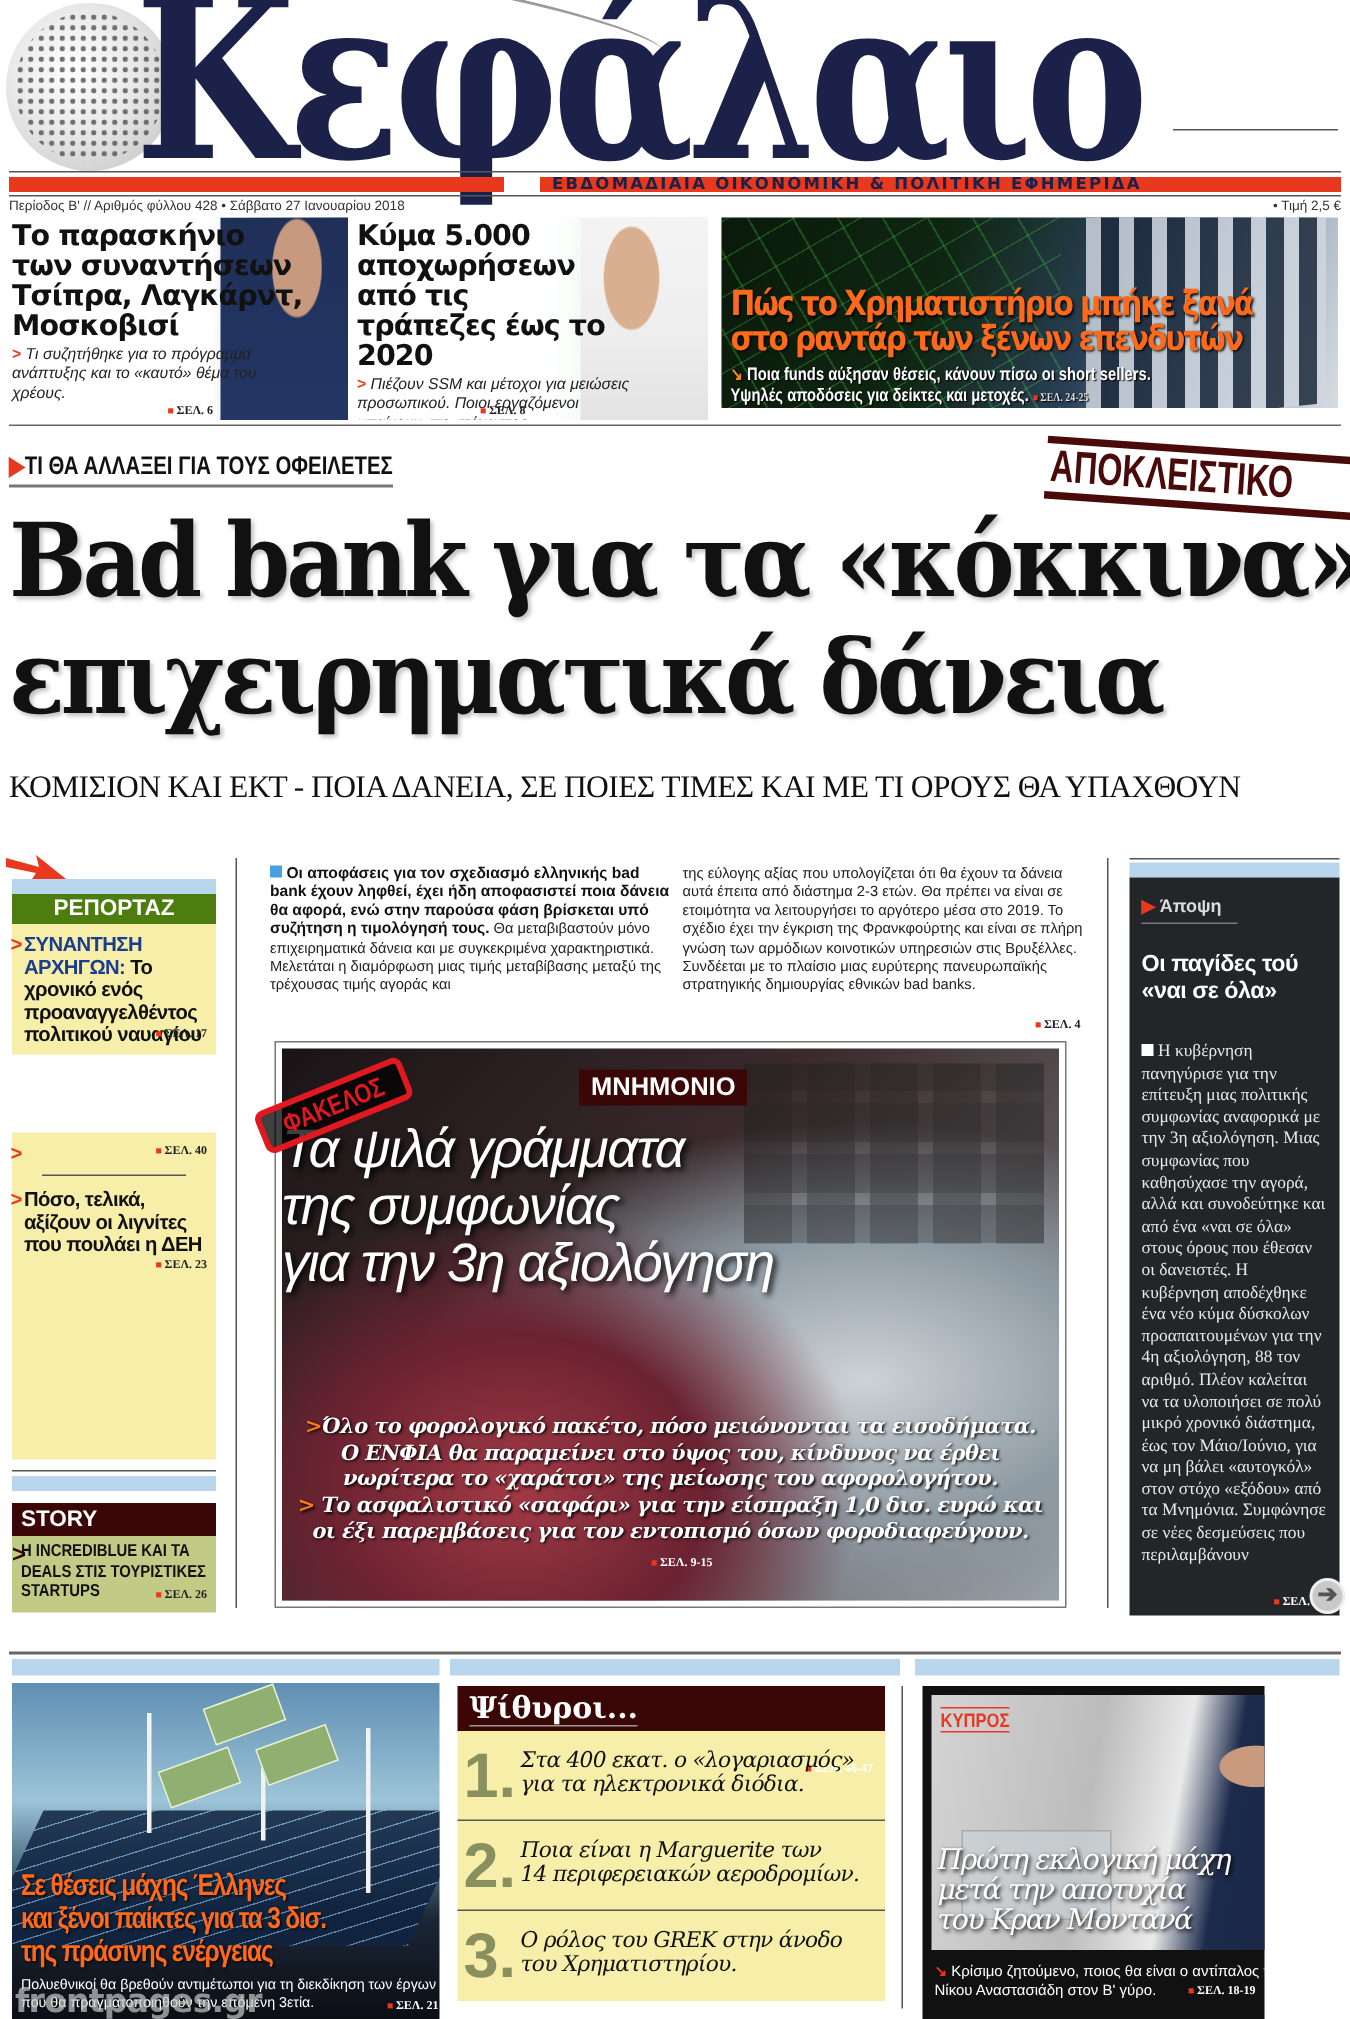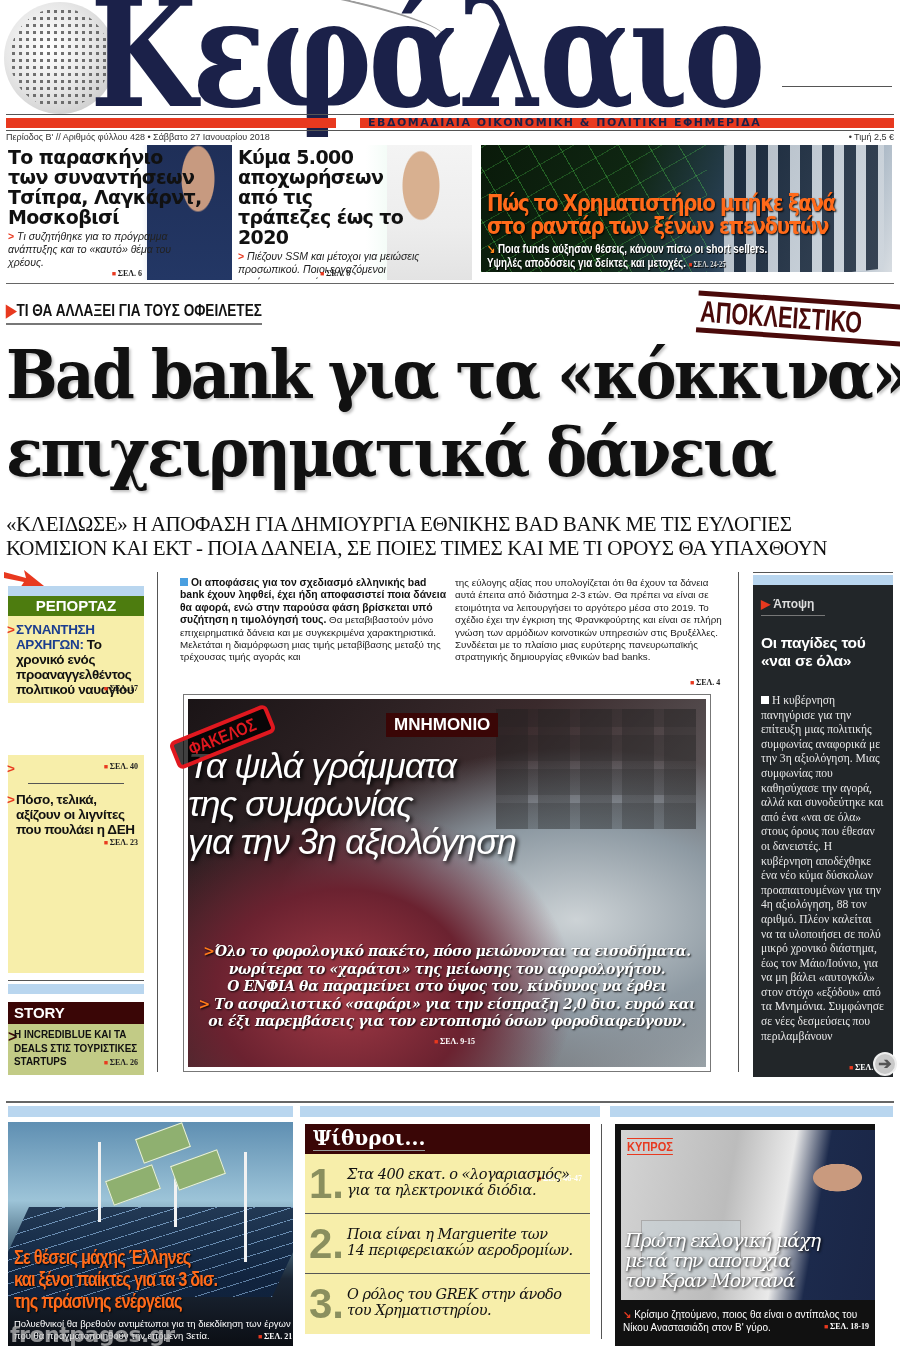--- a/index.html
+++ b/index.html
@@ -180,21 +180,21 @@
   .whispers-ref { position: absolute; right: 8px; top: 10px; color: #fff; margin-top: 40px; }
   .whispers-list { background: #f7eeaa; }
   .whisper { position: relative; height: 60px; border-bottom: 1px solid #555; }
   .whisper:last-child { border-bottom: none; }
   .whisper-num { position: absolute; left: 4px; top: 8px; font-weight: bold; font-size: 42px; line-height: 44px;
     color: #8a8f5e; }
   .whisper-text { position: absolute; left: 42px; top: 12px; font-family: "DejaVu Serif", "Liberation Serif", serif;
     font-style: italic; font-size: 14.5px; line-height: 16px; color: #111; letter-spacing: -0.5px; }
   .vline-bottom { left: 601px; top: 1124px; width: 1px; height: 215px; background: #555; }
 
-  .cyprus { left: 615px; top: 1124px; width: 260px; height: 222px; background: #111; overflow: hidden; }
+  .cyprus { left: 615px; top: 1124px; width: 228px; height: 222px; background: #111; overflow: hidden; }
   .cyprus-photo { position: absolute; left: 6px; top: 6px; width: 264px; height: 170px;
     background: radial-gradient(ellipse at 82% 28%, #c99a7e 0 24px, transparent 25px),
       linear-gradient(100deg, #d4d4d4 0%, #bcbcbc 40%, #eaeaea 60%, #1c2a4c 72%, #1a2545 100%); }
   .cyprus-box { position: absolute; left: 20px; top: 90px; width: 100px; height: 60px;
     background: rgba(200,210,215,.6); border: 1px solid #aaa; }
   .cyprus-tag { position: absolute; left: 12px; top: 14px; font-weight: bold; font-size: 13px; color: #e8391f;
     border-top: 1px solid #e8391f; border-bottom: 1px solid #e8391f; line-height: 15px; transform: scaleX(.85);
     transform-origin: left top; }
   .cyprus-head { position: absolute; left: 10px; top: 106px; font-family: "DejaVu Serif", "Liberation Serif", serif;
     font-style: italic; font-size: 19px; line-height: 20px; color: #fff; letter-spacing: -1px;
@@ -248,21 +248,20 @@
 
 <div class="abs kicker"><span class="kicker-arrow">▶</span><span>ΤΙ ΘΑ ΑΛΛΑΞΕΙ ΓΙΑ ΤΟΥΣ ΟΦΕΙΛΕΤΕΣ</span></div>
 <div class="abs exclusive-stamp">
     <span>ΑΠΟΚΛΕΙΣΤΙΚΟ</span>
   </div>
 <div class="abs main-head">
   <div>Bad bank για τα «κόκκινα»</div>
   <div>επιχειρηματικά δάνεια</div>
 </div>
 <div class="abs main-sub">
-  <div>«ΚΛΕΙΔΩΣΕ» Η ΑΠΟΦΑΣΗ ΓΙΑ ΔΗΜΙΟΥΡΓΙΑ ΕΘΝΙΚΗΣ BAD BANK ΜΕ ΤΙΣ ΕΥΛΟΓΙΕΣ</div>
   <div>ΚΟΜΙΣΙΟΝ ΚΑΙ ΕΚΤ - ΠΟΙΑ ΔΑΝΕΙΑ, ΣΕ ΠΟΙΕΣ ΤΙΜΕΣ ΚΑΙ ΜΕ ΤΙ ΟΡΟΥΣ ΘΑ ΥΠΑΧΘΟΥΝ</div>
 </div>
 
 <svg class="abs orange-arrow" viewBox="0 0 40 22">
   <polygon points="0,4 22,10 20,2 40,18 16,20 20,14 0,10" fill="#e8391f"></polygon>
 </svg>
 <div class="abs side-col" style="top:586px;">
   <div class="blue-strip"></div>
   <div class="side-header">ΡΕΠΟΡΤΑΖ</div>
   <div class="side-yellow">
@@ -326,23 +325,23 @@
   <div class="dossier-inner">
     <div class="keypad"></div>
     <div class="dossier-label">ΜΝΗΜΟΝΙΟ</div>
     <div class="dossier-title">
       <div>Τα ψιλά γράμματα</div>
       <div>της συμφωνίας</div>
       <div>για την 3η αξιολόγηση</div>
     </div>
     <div class="dossier-bullets">
       <div><span class="arr">&gt;</span><span>Όλο το φορολογικό πακέτο, πόσο μειώνονται τα εισοδήματα.</span></div>
+      <div>Ο ΕΝΦΙΑ θα παραμείνει στο ύψος του, κίνδυνος να έρθει</div>
       <div>νωρίτερα το «χαράτσι» της μείωσης του αφορολογήτου.</div>
-      <div>Ο ΕΝΦΙΑ θα παραμείνει στο ύψος του, κίνδυνος να έρθει</div>
-      <div><span class="arr">&gt; </span><span>Το ασφαλιστικό «σαφάρι» για την είσπραξη 2,0 δισ. ευρώ και</span></div>
+      <div><span class="arr">&gt; </span><span>Το ασφαλιστικό «σαφάρι» για την είσπραξη 1,0 δισ. ευρώ και</span></div>
       <div>οι έξι παρεμβάσεις για τον εντοπισμό όσων φοροδιαφεύγουν.</div>
     </div>
     <span class="page-ref dossier-ref" style="color:#eee;">ΣΕΛ. 9-15</span>
   </div>
 </div>
 <div class="abs" style="left:170px; top:700px;">
   <div class="stamp-folder" style="position:relative;">
       <span>ΦΑΚΕΛΟΣ</span>
     </div>
 </div>

